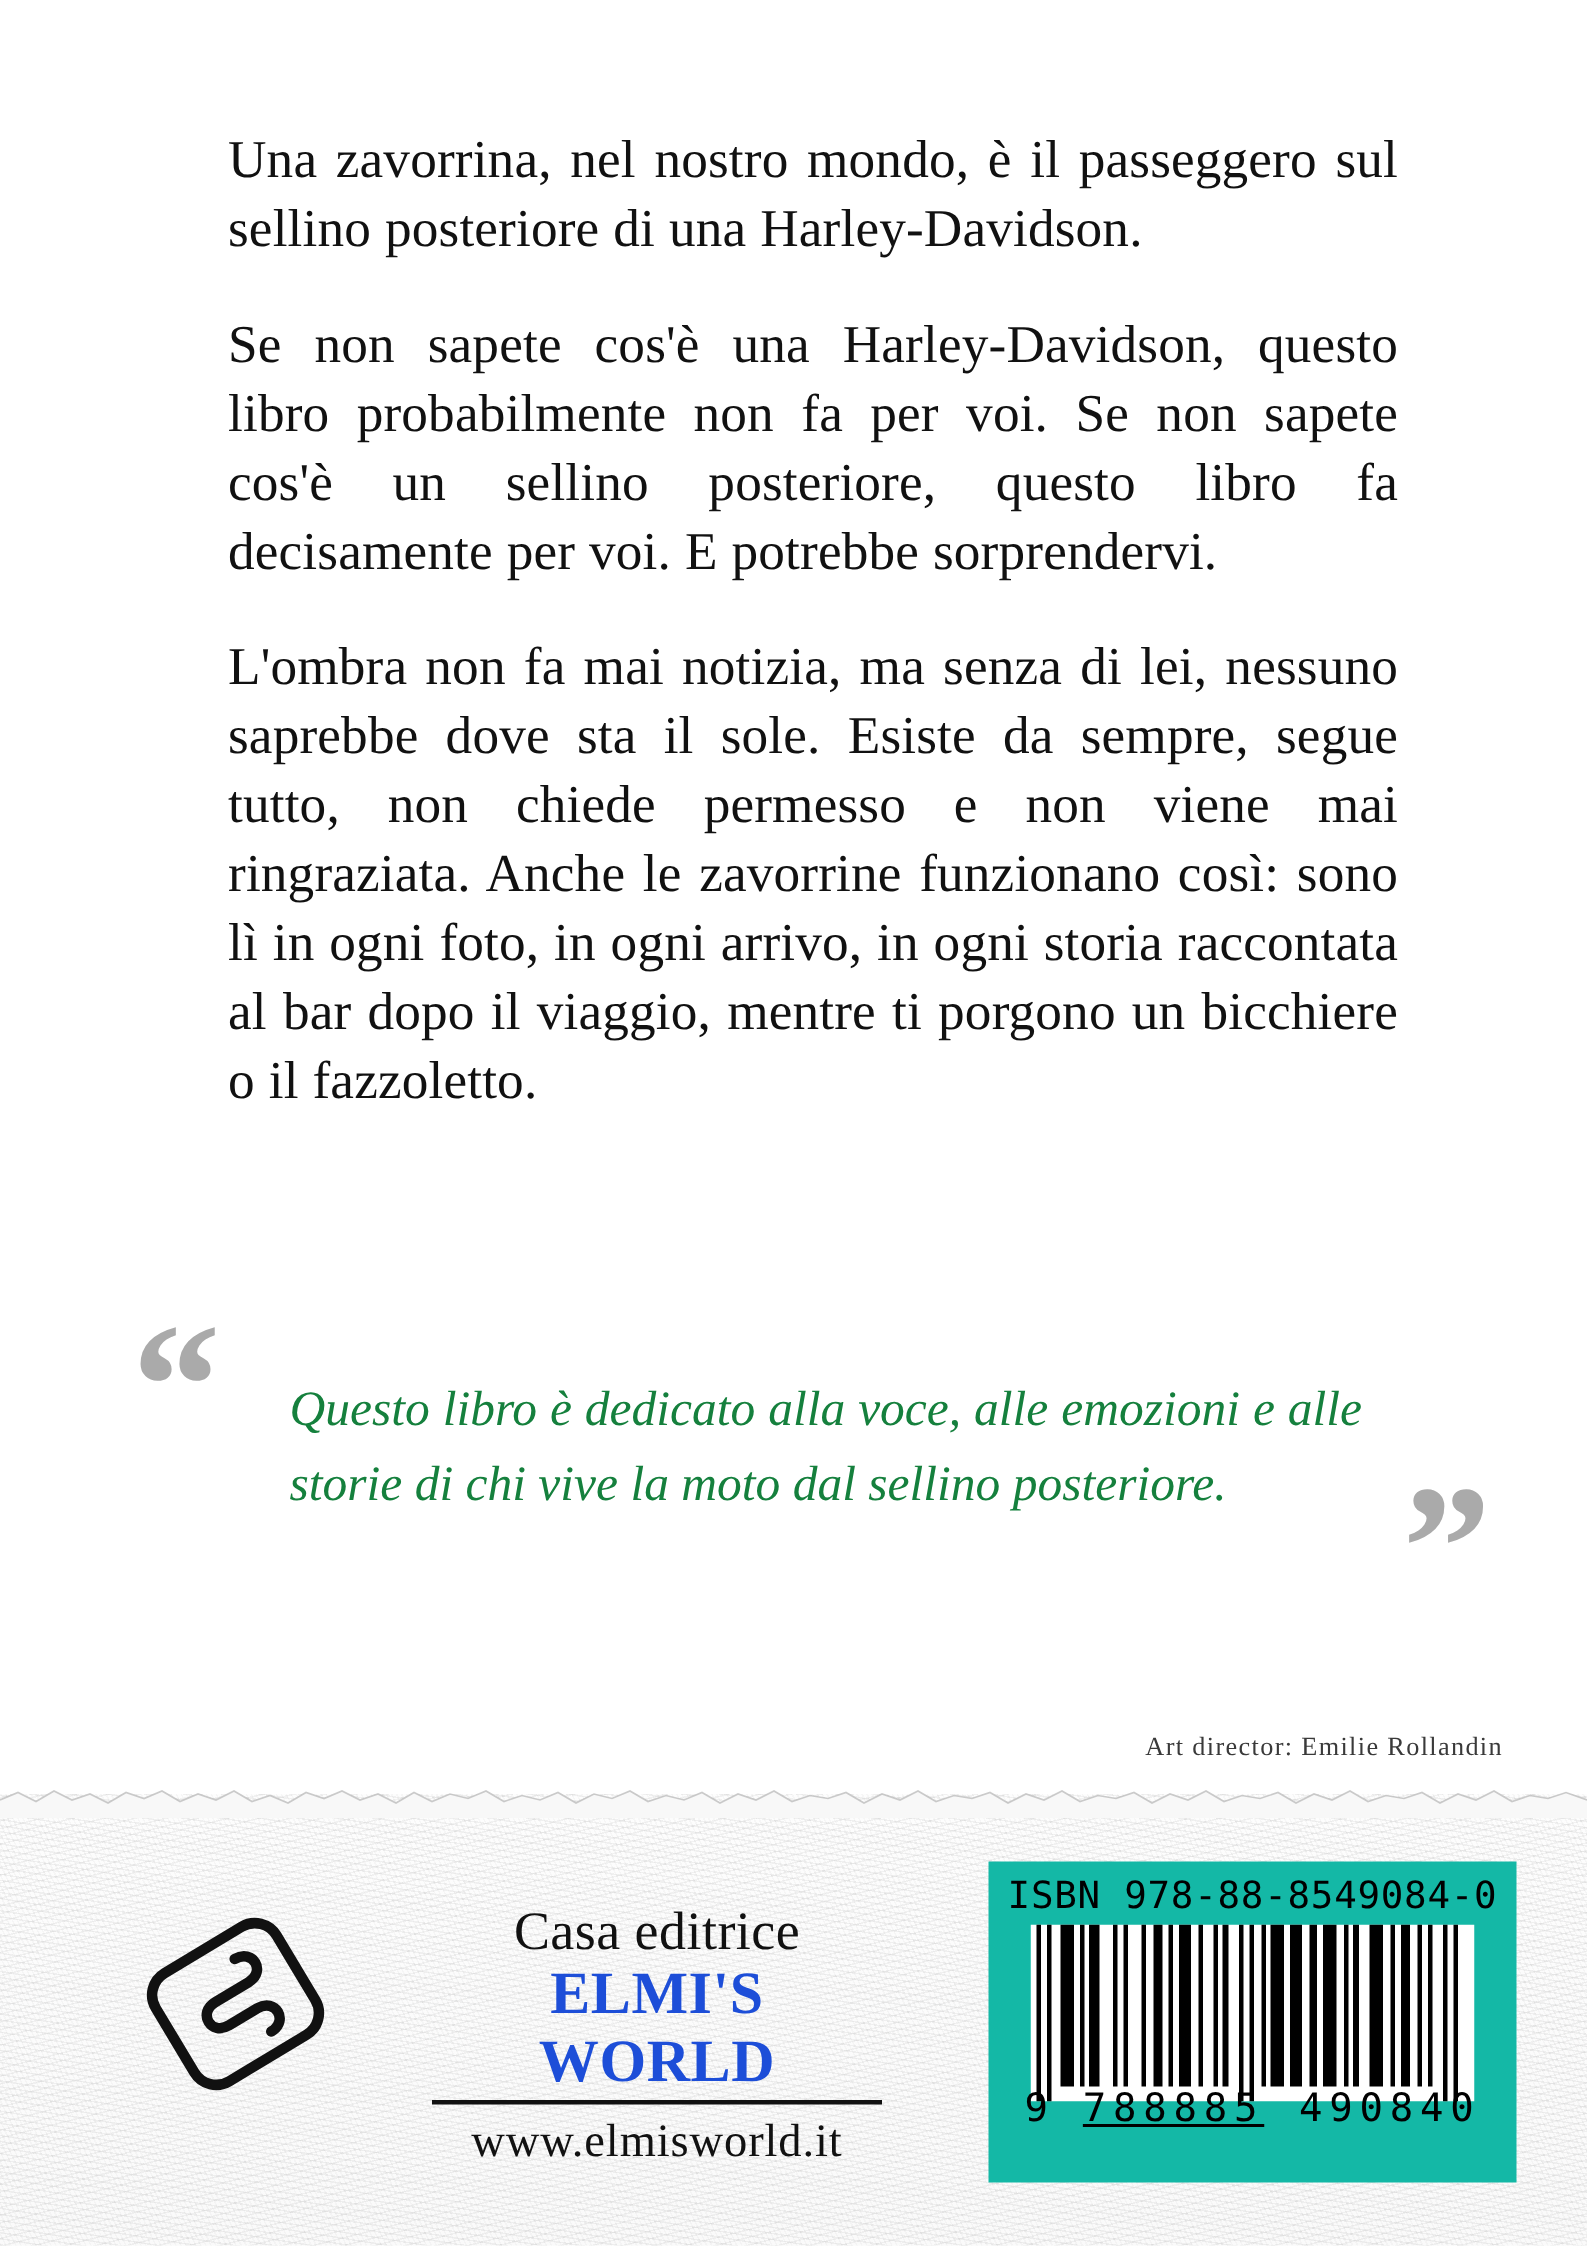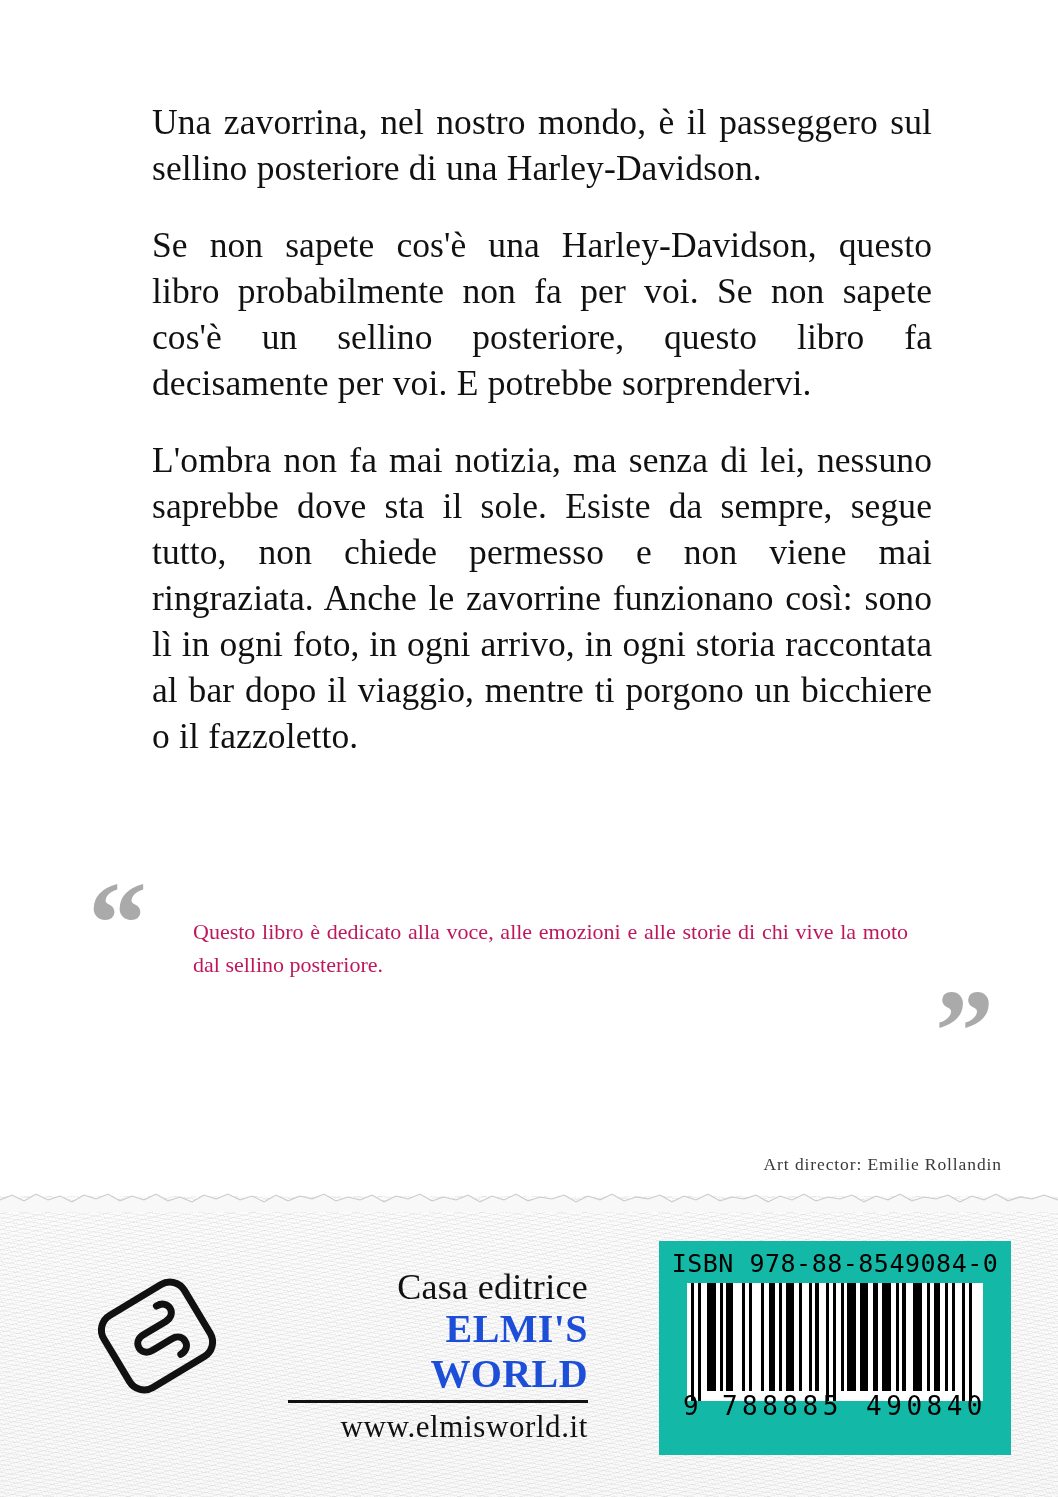--- a/index.html
+++ b/index.html
@@ -28,21 +28,21 @@
     left: 152px;
     top: 84px;
     width: 780px;
   }
 
   .para {
     font-size: 35.5px;
     line-height: 1.295;
     text-align: justify;
     text-justify: inter-word;
-    margin: 16px 0 31px 0;
+    margin: 0 0 31px 0;
     letter-spacing: 0.1px;
     word-spacing: 0.3px;
     hyphens: none;
   }
   .para:last-child { margin-bottom: 0; }
 
   
   .quote-block {
     position: absolute;
     left: 88px;
@@ -65,25 +65,26 @@
   }
   .quote-close {
     right: 6px;
     top: 80px;
   }
   .quote-text {
     position: absolute;
     left: 105px;
     top: 22px;
     width: 715px;
-    font-size: 22px;
+    font-style: italic;
+    font-size: 33px;
     line-height: 1.52;
     text-align: justify;
     text-justify: inter-word;
-    color: #be185d;
+    color: #15803d;
   }
 
   
   .credit {
     position: absolute;
     right: 56px;
     top: 1154px;
     font-size: 17.5px;
     letter-spacing: 0.9px;
     color: #3a3a3a;
@@ -141,21 +142,21 @@
     width: 122px;
     height: 132px;
   }
   .logo-mark svg { display: block; }
 
   .pub-text {
     position: absolute;
     left: 192px;
     top: 0px;
     width: 300px;
-    text-align: right;
+    text-align: center;
   }
   .pub-casa {
     font-size: 36px;
     line-height: 1.08;
     color: #111111;
     letter-spacing: 0.3px;
   }
   .pub-name {
     font-size: 40px;
     font-weight: 700;
@@ -208,21 +209,21 @@
     right: 8px;
     top: 150px;
     font-family: "DejaVu Sans Mono", "Liberation Mono", monospace;
     font-size: 26px;
     color: #000000;
     display: flex;
     justify-content: space-between;
     padding: 0 16px;
   }
   .bd-left { letter-spacing: 0px; }
-  .bd-mid { letter-spacing: 4.5px; margin-left: 0; }
+  .bd-mid { letter-spacing: 4.5px; margin-left: 0; text-decoration: underline; }
   .bd-right { letter-spacing: 4.5px; }
 </style>
 </head>
 <body>
 
 <div class="page">
 
   <div class="body-copy">
     <p class="para">Una zavorrina, nel nostro mondo, è il passeggero sul sellino posteriore di una Harley-Davidson.</p>
     <p class="para">Se non sapete cos'è una Harley-Davidson, questo libro probabilmente non fa per voi. Se non sapete cos'è un sellino posteriore, questo libro fa decisamente per voi. E potrebbe sorprendervi.</p>

